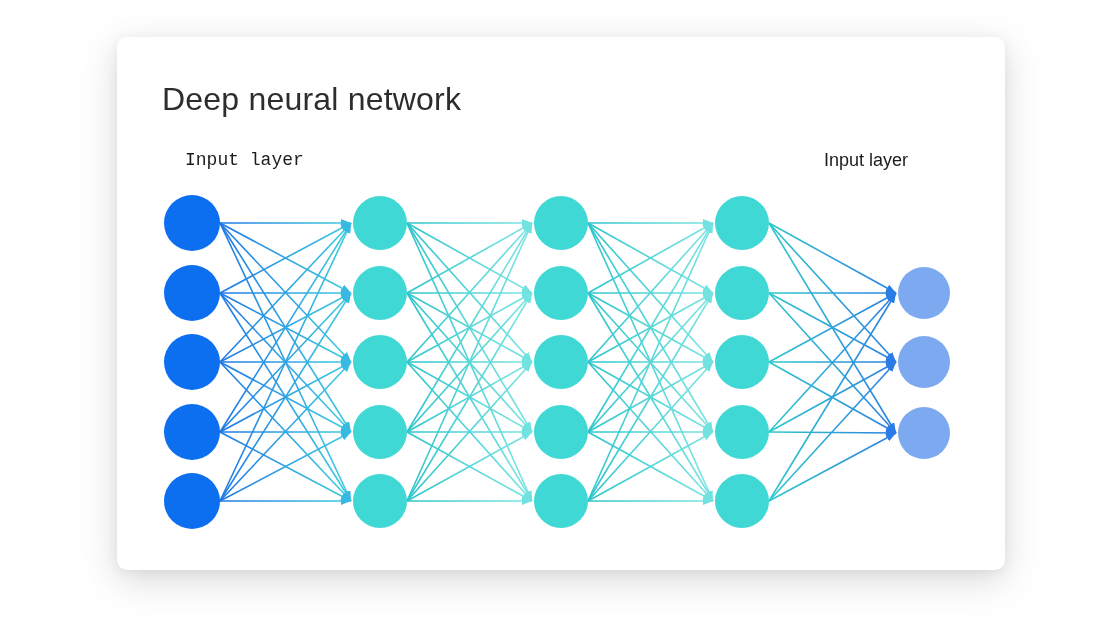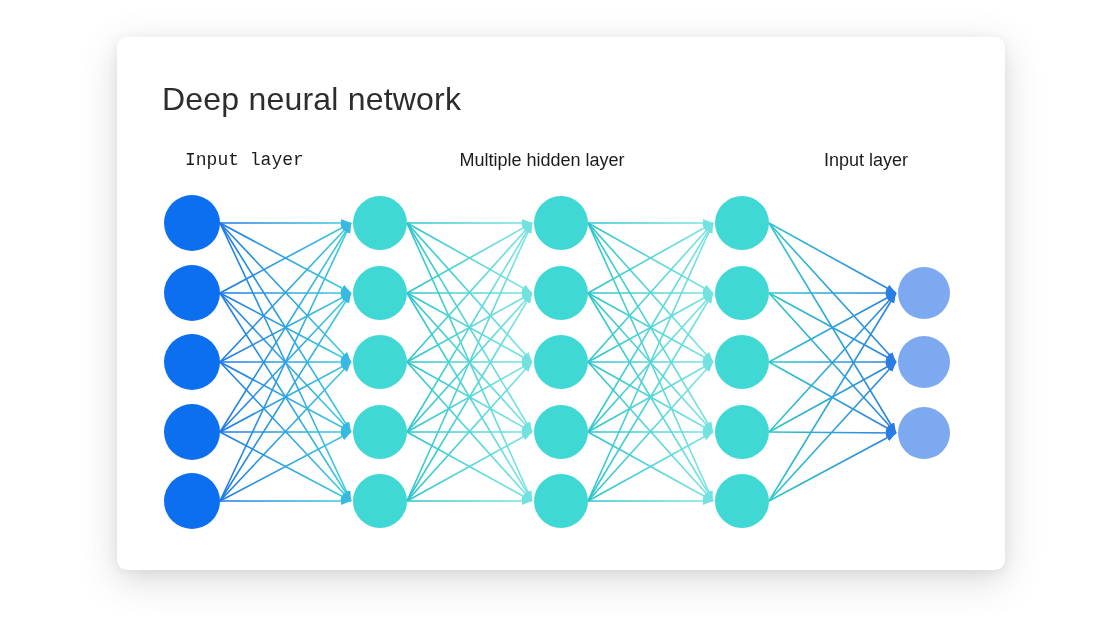--- a/index.html
+++ b/index.html
@@ -55,21 +55,20 @@
     width: 888px; height: 533px;
   }
 </style>
 </head>
 <body>
 
 <div class="page">
   <div class="card">
     <h1 class="title">Deep neural network</h1>
     <div class="layer-label label-input">Input layer</div>
-    <div class="layer-label label-hidden">Multiple hidden layer</div>
     <div class="layer-label label-output">Input layer</div>
     <svg class="network" viewBox="0 0 888 533" xmlns="http://www.w3.org/2000/svg">
         <defs>
           <linearGradient id="grad0" gradientUnits="userSpaceOnUse" x1="103" y1="0" x2="236" y2="0">
             <stop offset="0%" stop-color="#1f78e6"></stop>
             <stop offset="100%" stop-color="#3fd0de"></stop>
           </linearGradient>
           <marker id="arrow0" markerUnits="userSpaceOnUse" markerWidth="11" markerHeight="9" refX="10" refY="4" orient="auto">
             <path d="M0,0 L10,4 L0,8 Z" fill="#38b9e2"></path>
           </marker>

